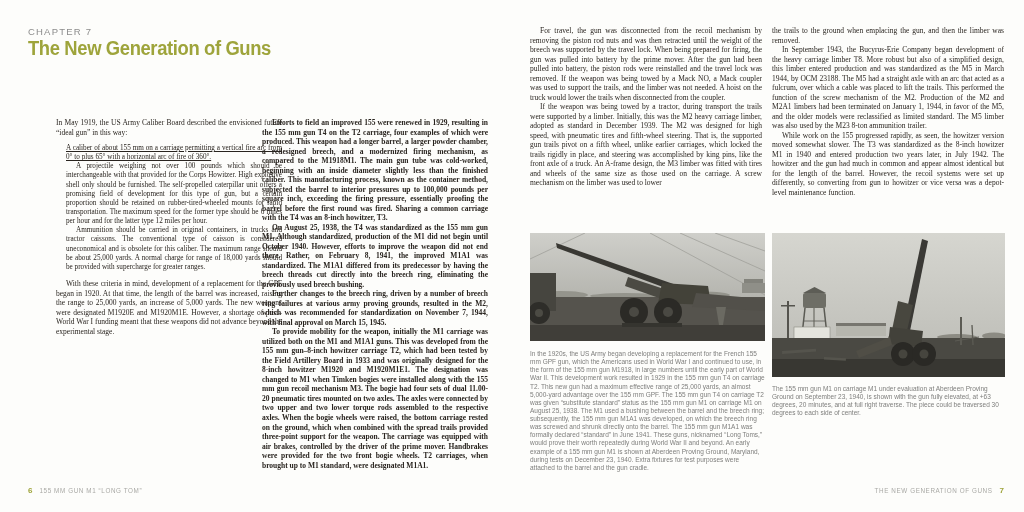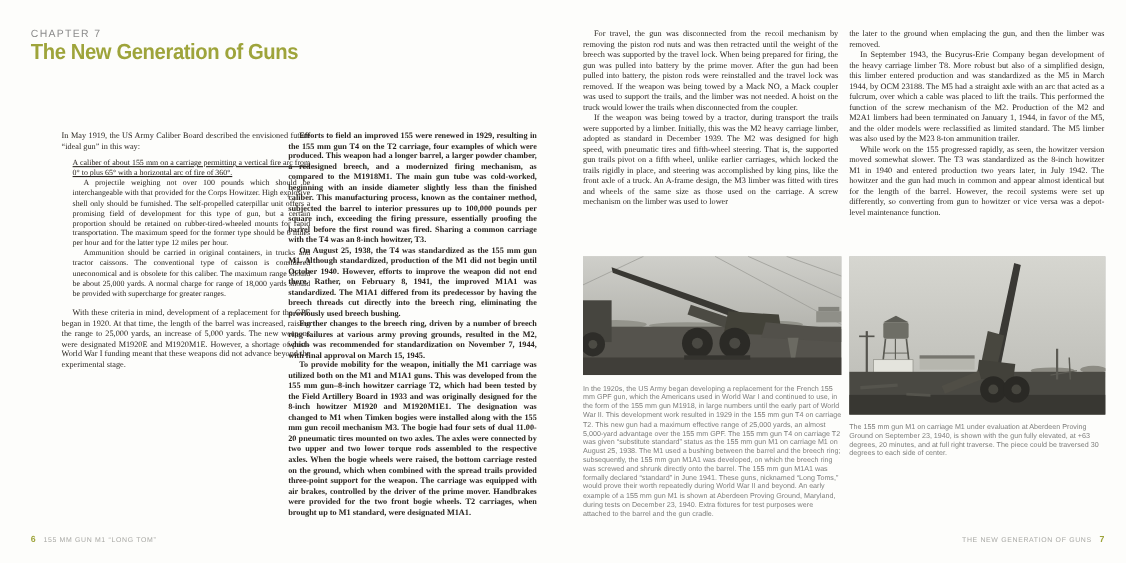--- a/index.html
+++ b/index.html
@@ -67,21 +67,21 @@
     <p>Further changes to the breech ring, driven by a number of breech ring failures at various army proving grounds, resulted in the M2, which was recommended for standardization on November 7, 1944, with final approval on March 15, 1945.</p>
     <p>To provide mobility for the weapon, initially the M1 carriage was utilized both on the M1 and M1A1 guns. This was developed from the 155 mm gun–8-inch howitzer carriage T2, which had been tested by the Field Artillery Board in 1933 and was originally designed for the 8-inch howitzer M1920 and M1920M1E1. The designation was changed to M1 when Timken bogies were installed along with the 155 mm gun recoil mechanism M3. The bogie had four sets of dual 11.00-20 pneumatic tires mounted on two axles. The axles were connected by two upper and two lower torque rods assembled to the respective axles. When the bogie wheels were raised, the bottom carriage rested on the ground, which when combined with the spread trails provided three-point support for the weapon. The carriage was equipped with air brakes, controlled by the driver of the prime mover. Handbrakes were provided for the two front bogie wheels. T2 carriages, when brought up to M1 standard, were designated M1A1.</p>
   </div>
 
   <div class="abs col" style="left:530px;top:26px;height:202px;width:232px;">
     <p>For travel, the gun was disconnected from the recoil mechanism by removing the piston rod nuts and was then retracted until the weight of the breech was supported by the travel lock. When being prepared for firing, the gun was pulled into battery by the prime mover. After the gun had been pulled into battery, the piston rods were reinstalled and the travel lock was removed. If the weapon was being towed by a Mack NO, a Mack coupler was used to support the trails, and the limber was not needed. A hoist on the truck would lower the trails when disconnected from the coupler.</p>
     <p>If the weapon was being towed by a tractor, during transport the trails were supported by a limber. Initially, this was the M2 heavy carriage limber, adopted as standard in December 1939. The M2 was designed for high speed, with pneumatic tires and fifth-wheel steering. That is, the supported gun trails pivot on a fifth wheel, unlike earlier carriages, which locked the trails rigidly in place, and steering was accomplished by king pins, like the front axle of a truck. An A-frame design, the M3 limber was fitted with tires and wheels of the same size as those used on the carriage. A screw mechanism on the limber was used to lower</p>
   </div>
 
   <div class="abs col" style="left:772px;top:26px;height:202px;width:232px;">
-    <p class="noindent">the later to the ground when emplacing the gun, and then the limber was removed.</p>
+    <p class="noindent">the trails to the ground when emplacing the gun, and then the limber was removed.</p>
     <p>In September 1943, the Bucyrus-Erie Company began development of the heavy carriage limber T8. More robust but also of a simplified design, this limber entered production and was standardized as the M5 in March 1944, by OCM 23188. The M5 had a straight axle with an arc that acted as a fulcrum, over which a cable was placed to lift the trails. This performed the function of the screw mechanism of the M2. Production of the M2 and M2A1 limbers had been terminated on January 1, 1944, in favor of the M5, and the older models were reclassified as limited standard. The M5 limber was also used by the M23 8-ton ammunition trailer.</p>
     <p>While work on the 155 progressed rapidly, as seen, the howitzer version moved somewhat slower. The T3 was standardized as the 8-inch howitzer M1 in 1940 and entered production two years later, in July 1942. The howitzer and the gun had much in common and appear almost identical but for the length of the barrel. However, the recoil systems were set up differently, so converting from gun to howitzer or vice versa was a depot-level maintenance function.</p>
   </div>
 
   <figure class="abs" style="left:530px;top:233px;">
     <svg class="photo" width="235" height="108" viewBox="0 0 235 108">
       <defs>
         <linearGradient id="sky1" x1="0" y1="0" x2="0" y2="1">
           <stop offset="0" stop-color="#cfcfca"></stop>
             <stop offset="1" stop-color="#b4b4ae"></stop>

